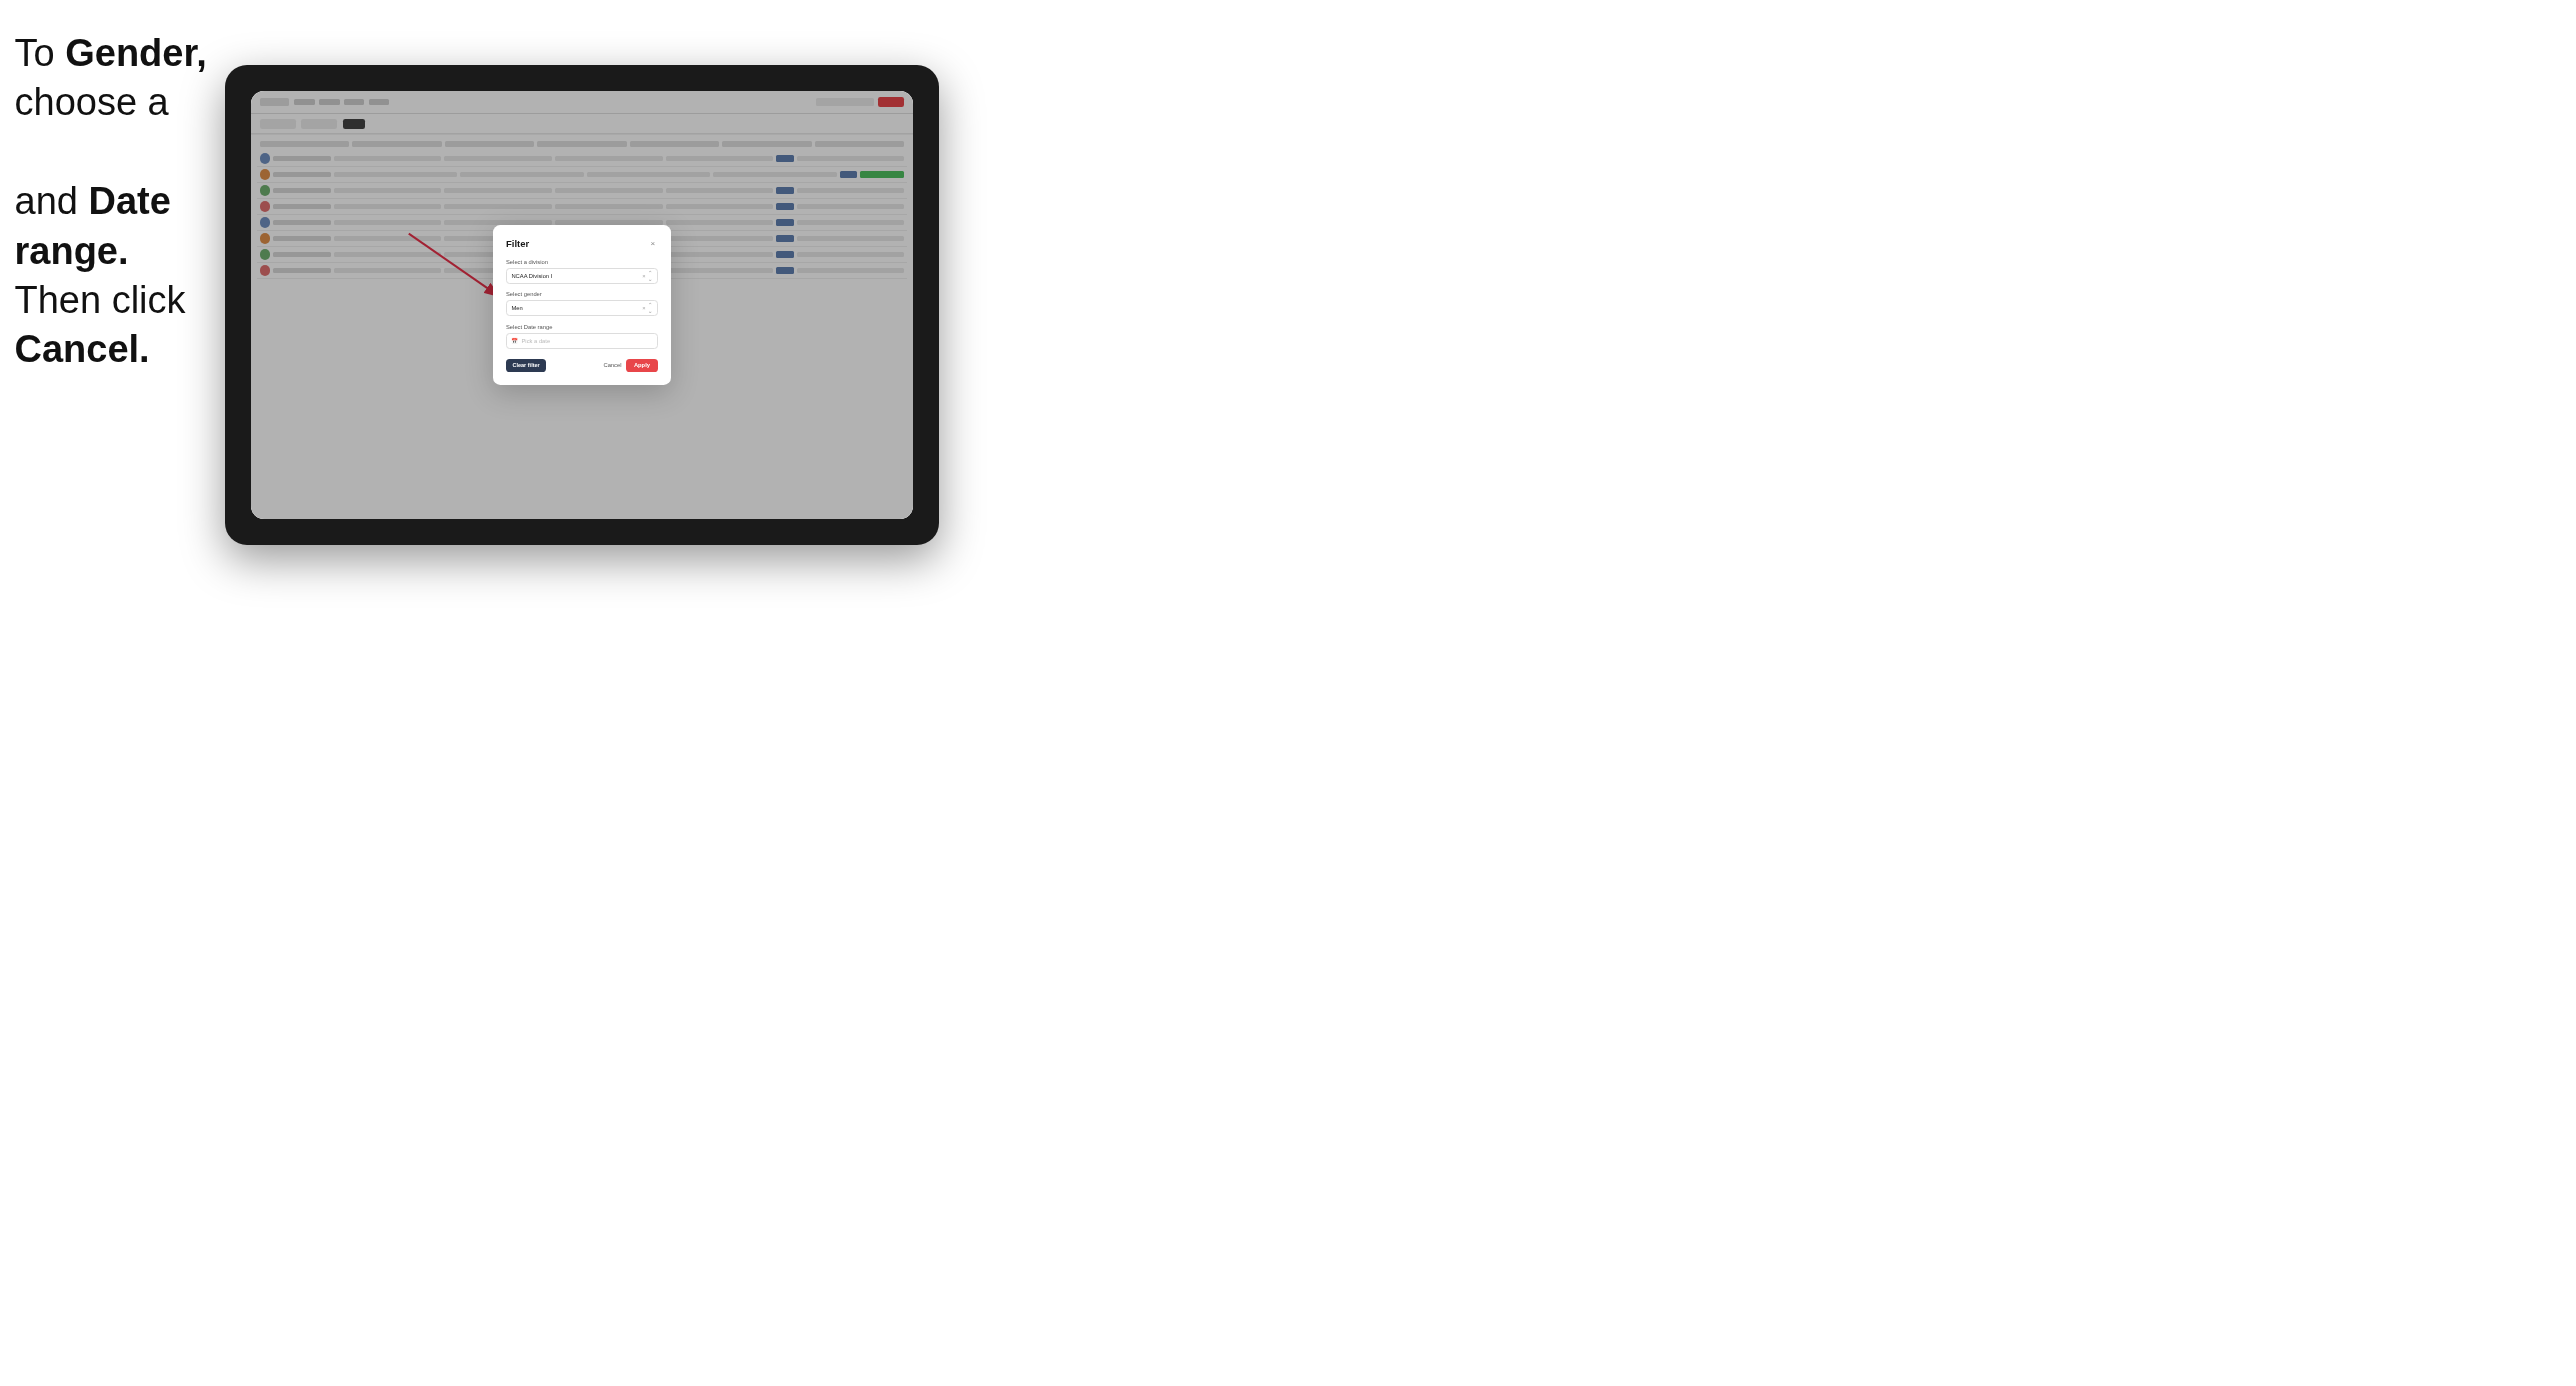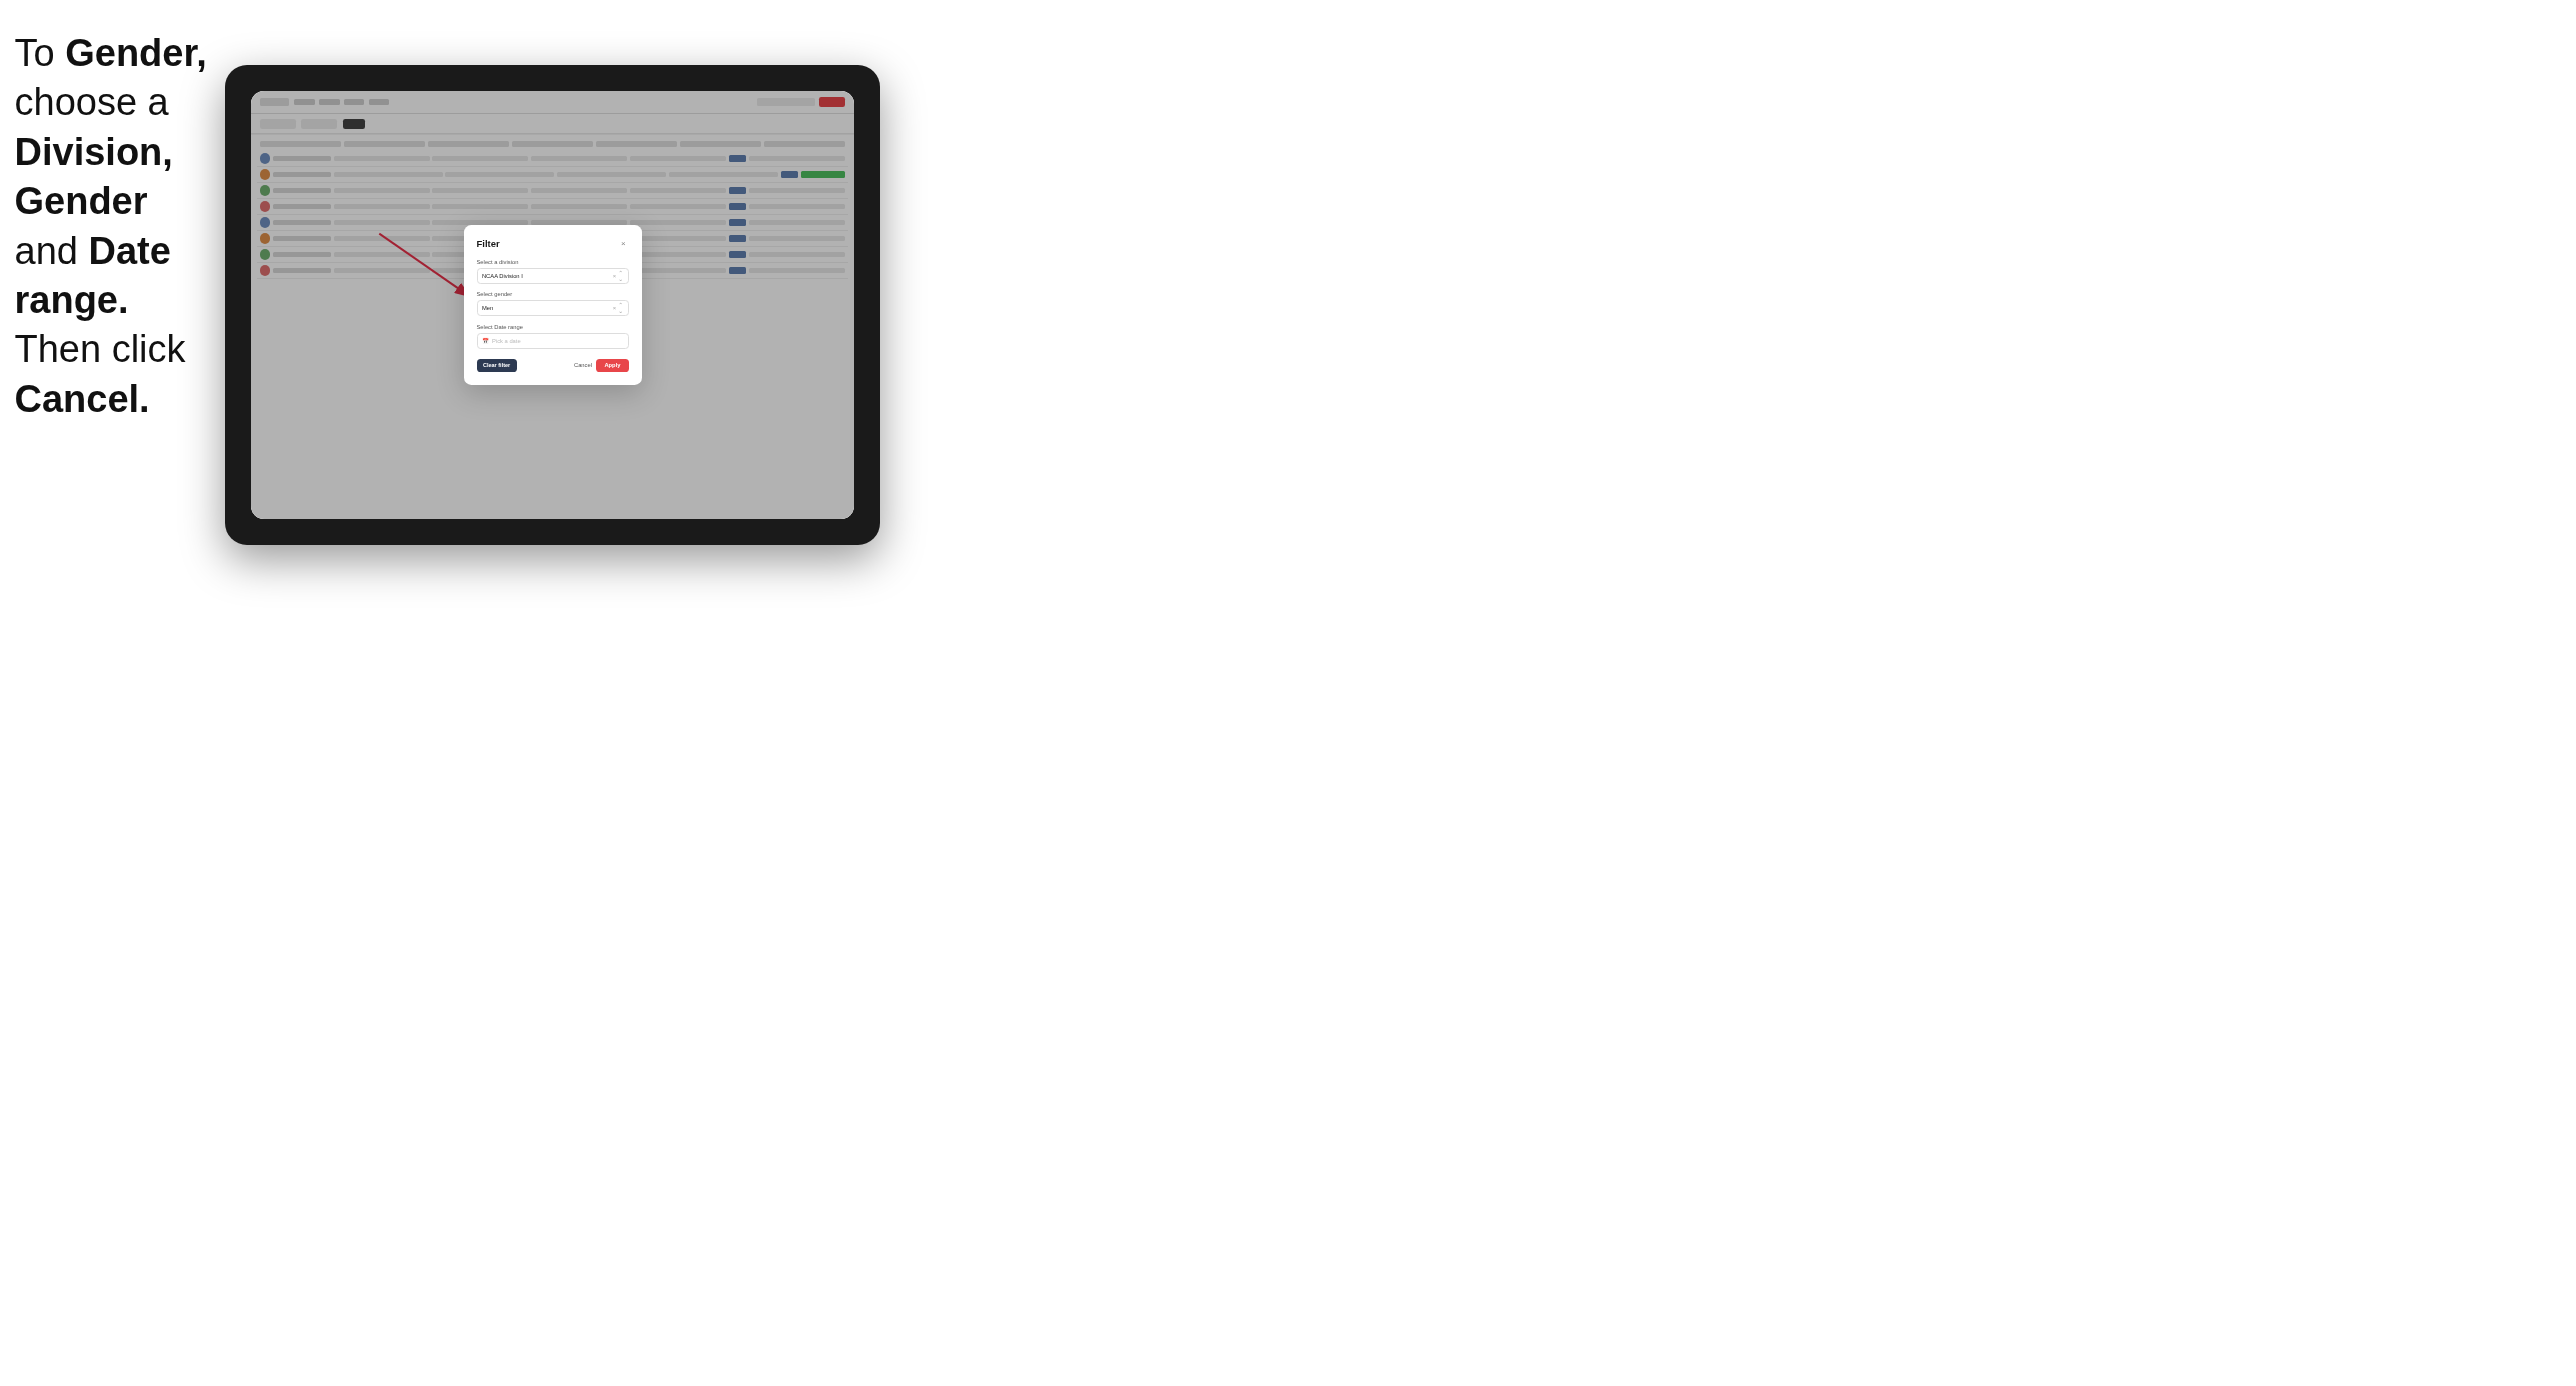--- a/index.html
+++ b/index.html
@@ -22,21 +22,21 @@
       line-height: 1.3;
       color: #111;
     }
     .instruction-text .bold { font-weight: 700; }
 
     
     .tablet-frame {
       position: absolute;
       top: 65px;
       left: 225px;
-      width: 655px;
+      width: 714px;
       height: 480px;
       background: #1a1a1a;
       border-radius: 22px;
       padding: 26px;
       box-shadow: 0 14.5px 44px rgba(0,0,0,0.4);
     }
     .tablet-screen {
       width: 100%;
       height: 100%;
       background: #f0f0f0;
@@ -346,21 +346,21 @@
       left: 0;
       width: 100%;
       height: 100%;
       pointer-events: none;
     }
   </style>
 </head>
 <body>
 
 <div class="instruction-text">
-  <span>To <span class="bold">Gender,</span> choose a<br><span class="bold">Division, Gender</span><br>and <span class="bold">Date range.</span><br>Then click <span class="bold">Cancel.</span></span>
+  <span>To <span class="bold">Gender,</span> choose a<br><br>and <span class="bold">Date range.</span><br>Then click <span class="bold">Cancel.</span></span>
 </div>
 
 <div class="tablet-frame">
   <div class="tablet-screen">
 
     <div class="app-bg"></div>
 
     <div class="nav-bar">
       <div class="nav-logo"></div>
       <div class="nav-items">

